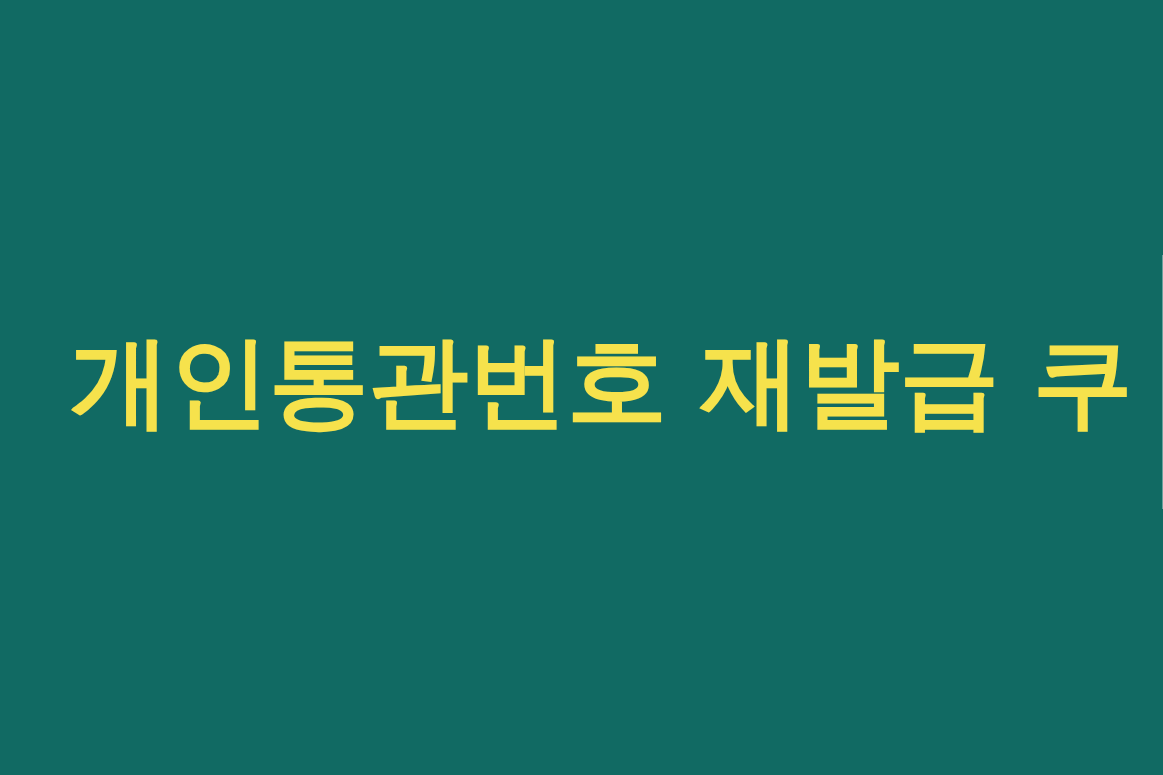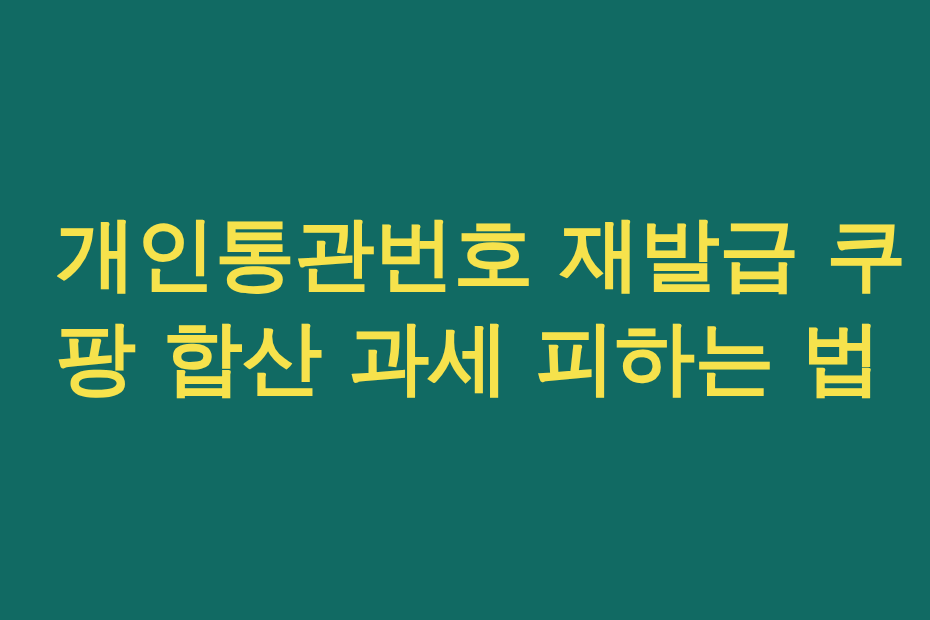--- a/index.html
+++ b/index.html
@@ -54,15 +54,14 @@
     text-rendering: optimizeLegibility;
     -webkit-font-smoothing: antialiased;
   }
 </style>
 </head>
 <body>
 
 <div class="thumbnail-card" style="background-color: rgb(17, 106, 99);">
   <div class="title-block">
     <span class="title-line" style="color: rgb(246, 226, 76);">개인통관번호 재발급 쿠</span>
-    <span class="title-line" style="color: rgb(246, 226, 76);">팡 합산 과세 피하는 법</span>
   </div>
 </div>
 
 </body></html>

